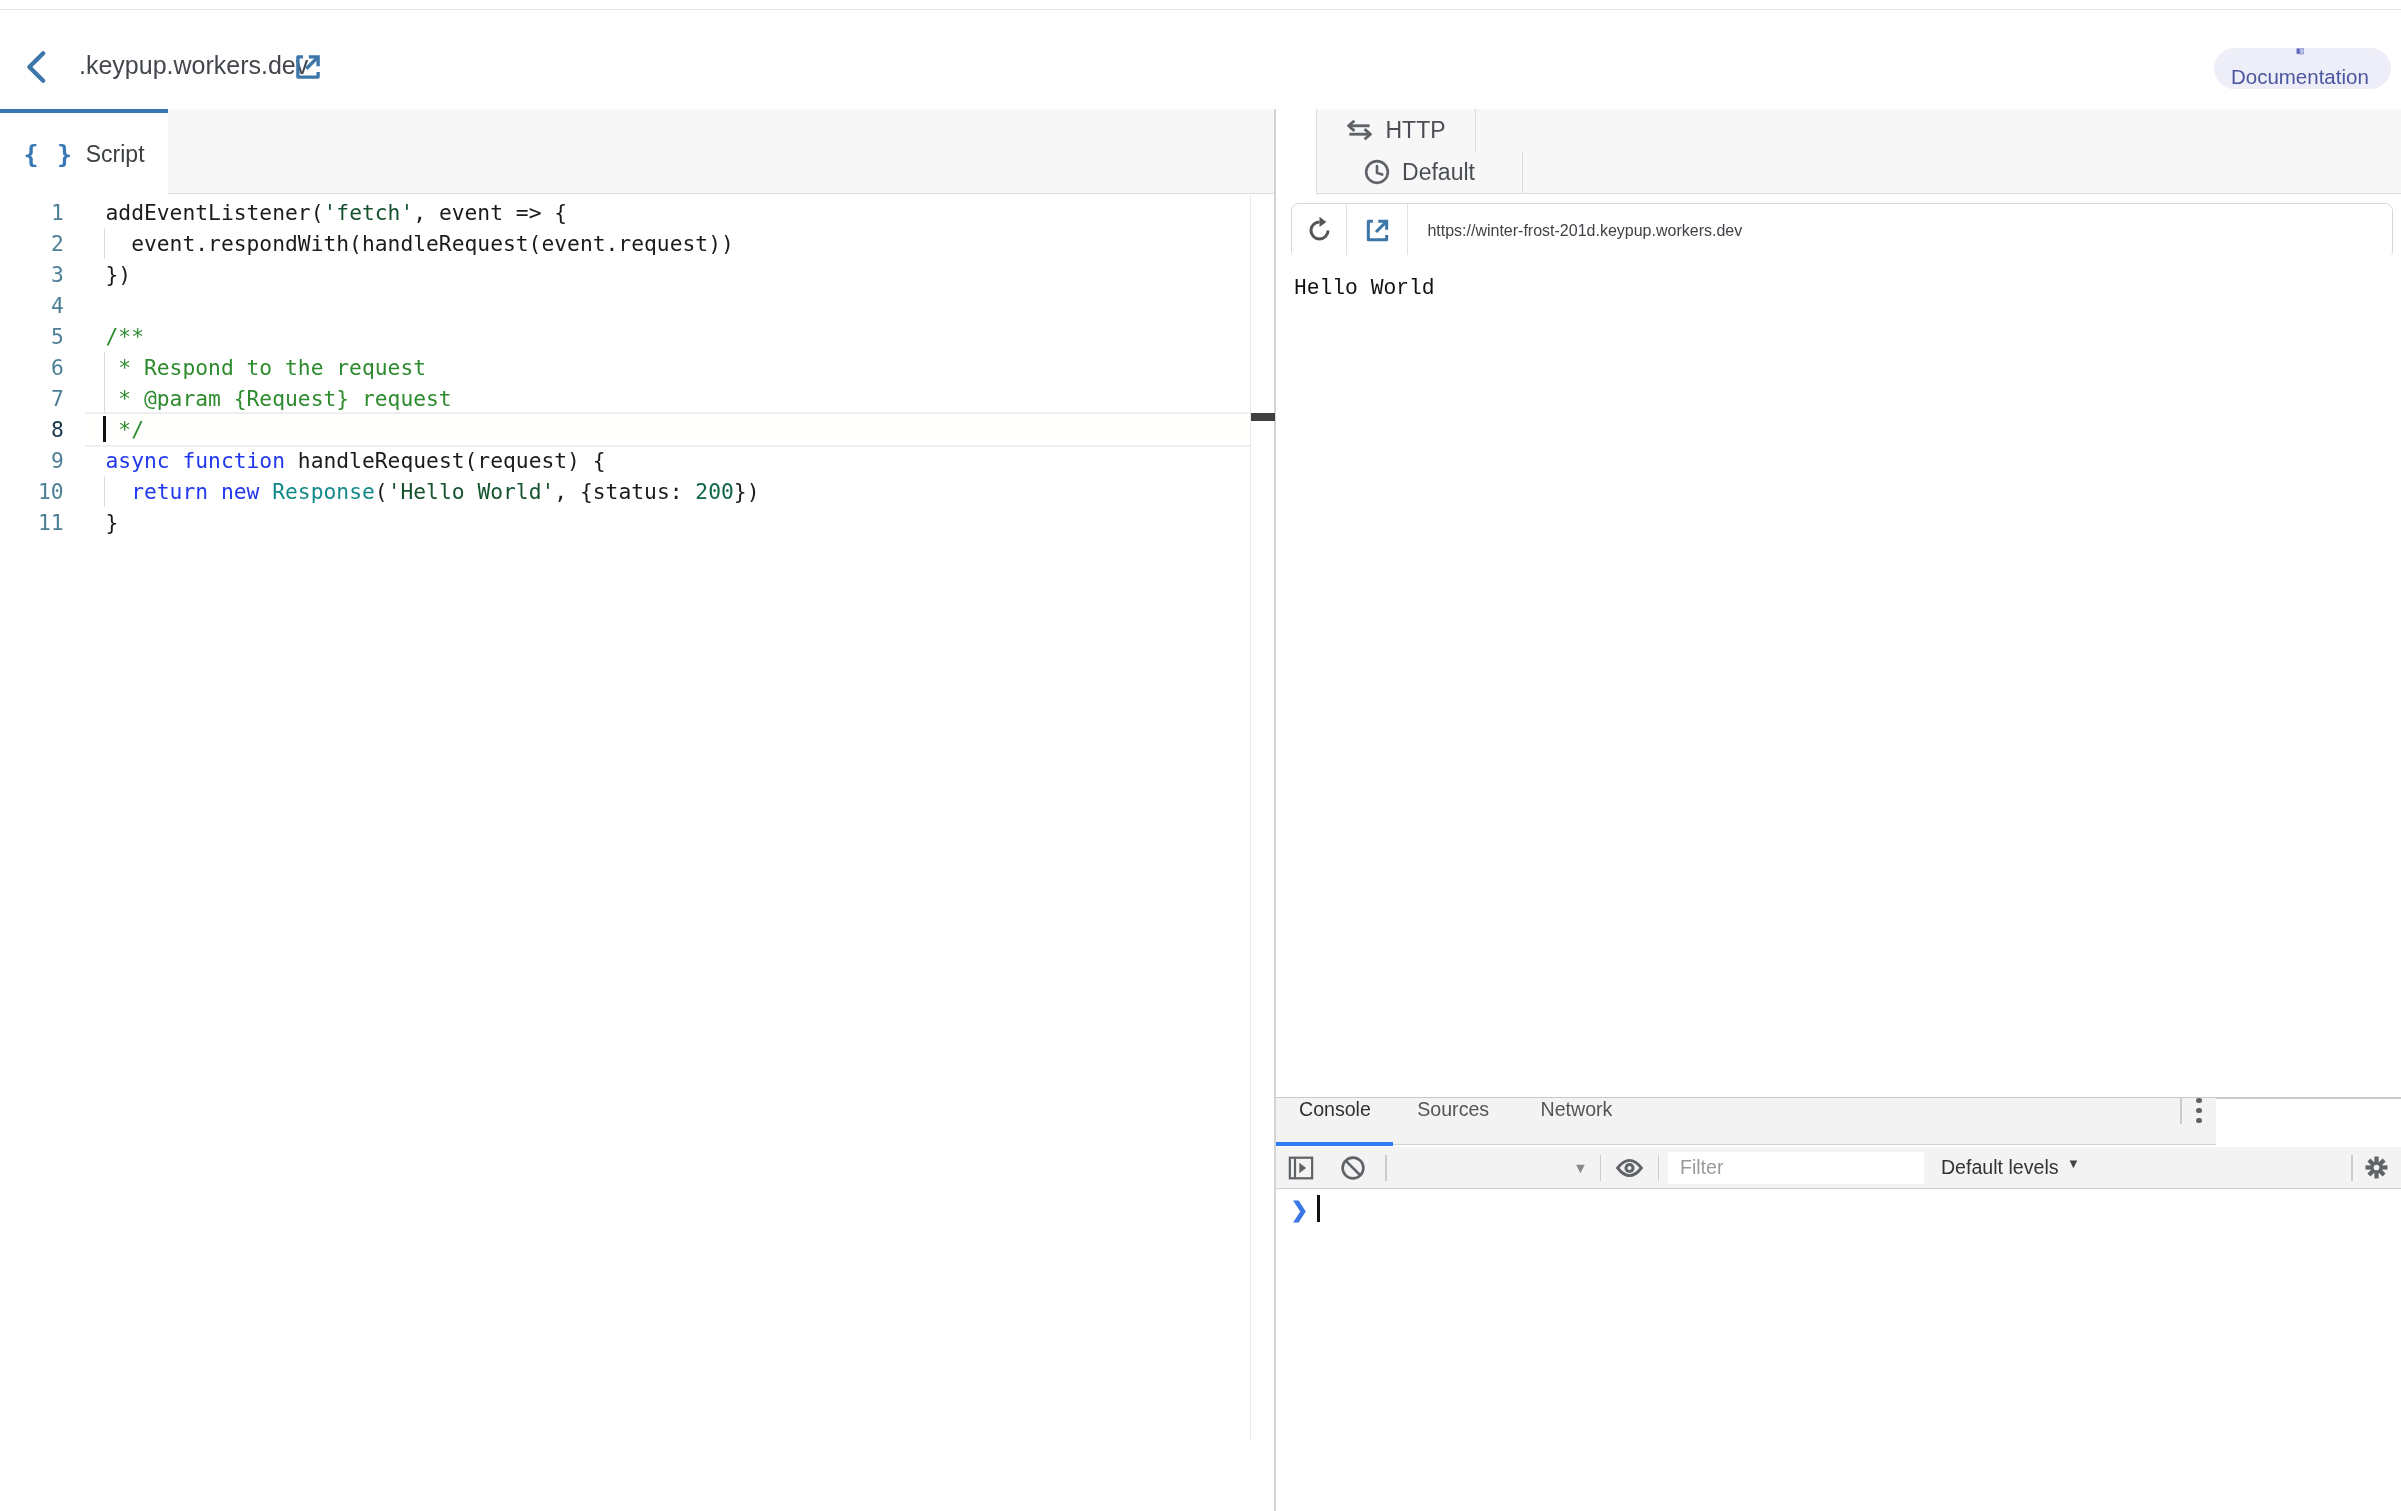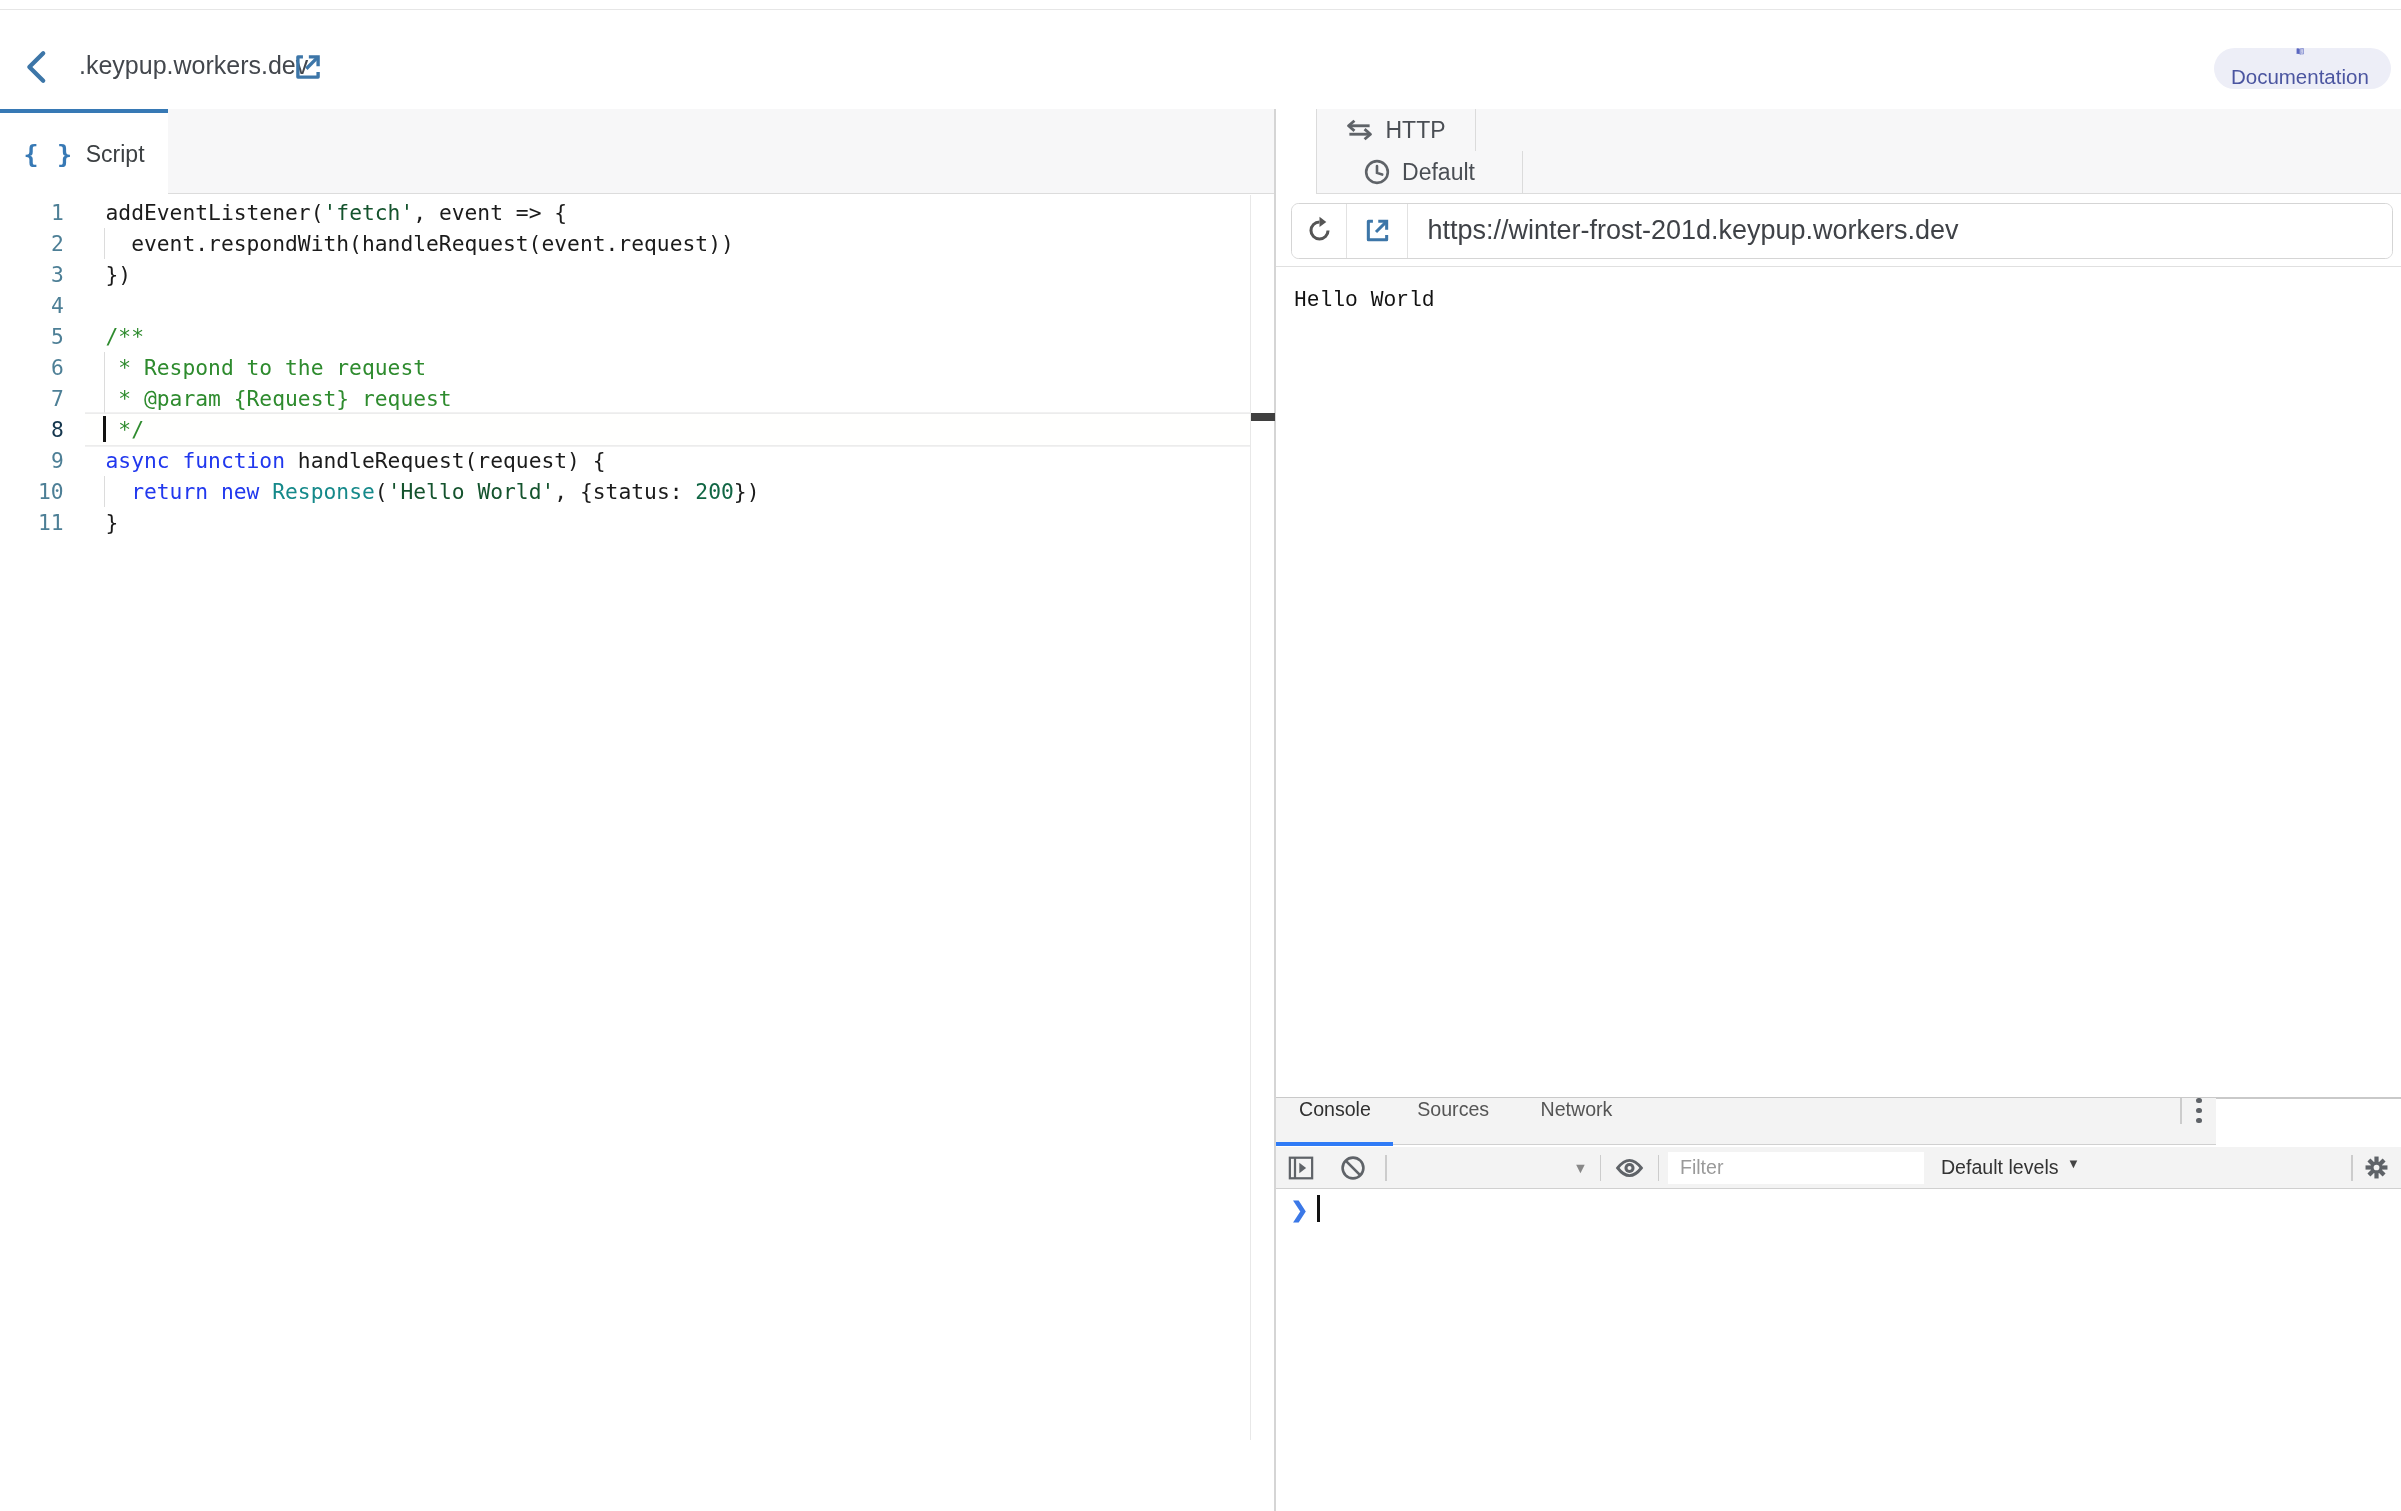--- a/index.html
+++ b/index.html
@@ -52,23 +52,23 @@
   .last-saved { position:absolute; left:34px; top:0; height:72px; display:flex; align-items:center; font-size:22px; color:#3f4247; }
   .save-btn { position:absolute; left:1023px; top:10.2px; width:238px; height:51px; background:#9cb8d2; border:none;
               border-radius:8.5px; color:#fff; font-size:23px; font-family:"Liberation Sans", sans-serif; cursor:pointer; }
 
   
   .url-row { position:absolute; top:195px; left:1276px; width:1126px; height:71px; background:#fff; }
   .url-box { position:absolute; top:7.7px; left:15.4px; width:1102px; height:56px; border:1.7px solid #d5d5d5; border-radius:7.7px;
              display:flex; align-items:stretch; overflow:hidden; background:#fff; }
   .url-btn { width:55px; display:flex; align-items:center; justify-content:center; border-right:1.7px solid #e2e2e2; cursor:pointer; background:#fff; }
   .url-btn.openlink { width:61px; }
-  .url-input { flex:1; border:none; outline:none; padding:0 8.5px 0 19px; font-size:27px; color:#3f4247; font-family:"Liberation Sans", sans-serif; background:#fff; }
+  .url-input { flex:1; border:none; outline:none; padding:0 8.5px 0 19px; font-size:16px; color:#3f4247; font-family:"Liberation Sans", sans-serif; background:#fff; }
   .preview-divider { position:absolute; top:266px; left:1276px; width:1126px; height:1.7px; background:#e0e0e0; }
-  .preview-body { position:absolute; top:267px; left:1276px; width:1126px; height:829px; background:#fff; }
+  .preview-body { position:absolute; top:255px; left:1276px; width:1126px; height:829px; background:#fff; }
   .preview-text { position:absolute; left:18px; top:20.5px; font-family:"Liberation Mono", monospace; font-size:21.3px; color:#111; }
 
   
   .dt-topline { position:absolute; top:1097px; left:1276px; width:1126px; height:1.7px; background:#c9c9c9; }
   .dt-tabbar { position:absolute; top:1098px; left:1276px; width:940px; height:47px; background:#f3f3f3;
                border-bottom:1.7px solid #d0d0d0; display:flex; align-items:flex-start; }
   .dt-tab { font-size:19.6px; color:#555; padding:0 1.7px; cursor:pointer; }
   .dt-tab.sel { color:#303030; }
   .dt-underline { position:absolute; left:0; bottom:-1.7px; width:117px; height:3.4px; background:#2f7bf6; }
   .dt-sep { width:1.7px; height:26px; background:#ccc; }

